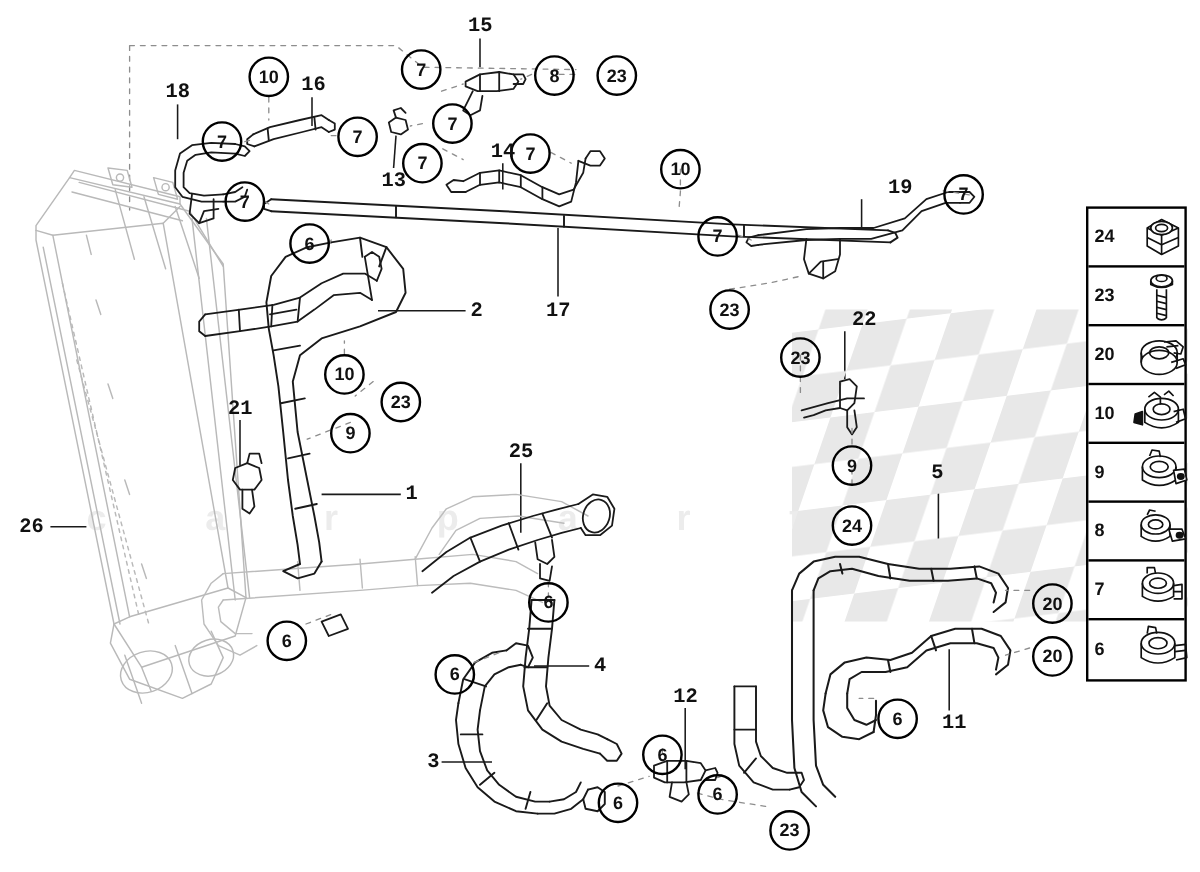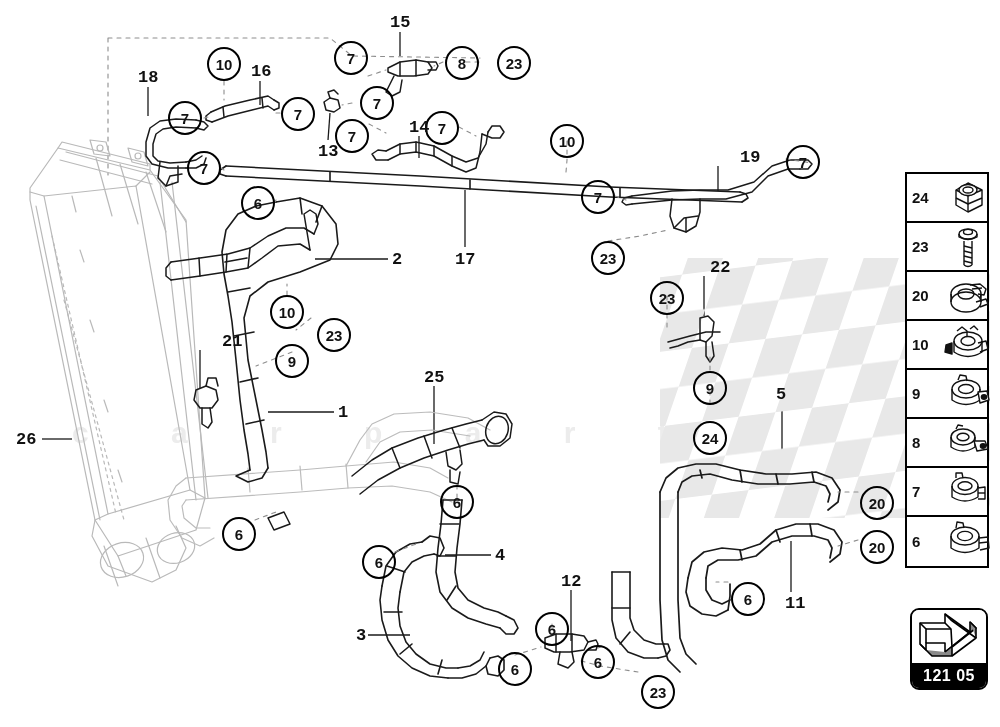--- a/index.html
+++ b/index.html
@@ -401,21 +401,21 @@
         <line x1="791" y1="592" x2="791" y2="541" stroke="#1a1a1a" stroke-width="1.3"></line>
       </svg>
       <div class="numlbl" style="left: 390px; top: 13px;">15</div>
       <div class="numlbl" style="left: 138px; top: 68px; text-align: right;">18</div>
       <div class="numlbl" style="left: 251px; top: 62px;">16</div>
       <div class="numlbl" style="left: 318px; top: 142px;">13</div>
       <div class="numlbl" style="left: 409px; top: 118px;">14</div>
       <div class="numlbl" style="left: 708px; top: 148px; margin-left: 32px;">19</div>
       <div class="numlbl" style="left: 455px; top: 250px;">17</div>
       <div class="numlbl" style="left: 392px; top: 250px;">2</div>
-      <div class="numlbl" style="left: 190px; top: 332px; padding-left: 32px;">21</div>
+      <div class="numlbl" style="left: 190px; top: 332px;">21</div>
       <div class="numlbl" style="left: 710px; top: 258px;">22</div>
       <div class="numlbl" style="left: 424px; top: 368px;">25</div>
       <div class="numlbl" style="left: 338px; top: 403px;">1</div>
       <div class="numlbl" style="left: 776px; top: 385px;">5</div>
       <div class="numlbl" style="left: 16px; top: 430px;">26</div>
       <div class="numlbl" style="left: 495px; top: 546px;">4</div>
       <div class="numlbl" style="left: 356px; top: 626px;">3</div>
       <div class="numlbl" style="left: 561px; top: 572px;">12</div>
       <div class="numlbl" style="left: 785px; top: 594px;">11</div>
     </div>
@@ -535,28 +535,14 @@
       <ellipse cx="25" cy="19" rx="7.5" ry="4.6"></ellipse>
       <path d="M16 11 L17 5 L23 6 L24 11"></path>
       <path d="M39 21 L48 20 L49 31 L40 33"></path>
       <path d="M39 26 L48 25"></path>
             </g>
           </svg>
         </div>
       </div>
     </div>
 
-  <div id="badge">
-    <div class="arrowbox">
-      <svg viewBox="0 0 78 53" width="78" height="53">
-        <g stroke="#000" stroke-width="1.6" stroke-linejoin="round">
-          <path d="M14 40 L14 33 L33 33 L33 42 L58 22 L33 4 L33 13 L8 13 L8 34 Z" fill="#ffffff"></path>
-          <path d="M14 40 L20 46 L40 46 L40 37 L64 18 L58 12 L58 22 L33 42 L33 42" fill="#8a8a8a"></path>
-          <path d="M8 34 L14 40 M8 13 L14 19 L14 33 M33 13 L39 19 L40 37 M33 4 L39 10 L64 28 L40 46" fill="none"></path>
-          <path d="M14 19 L39 19" fill="none"></path>
-          <path d="M58 12 L64 18 L64 28" fill="#8a8a8a"></path>
-        </g>
-      </svg>
-    </div>
-    <div class="code">121 05</div>
-  </div>
 
 </div>
 
 </body></html>

